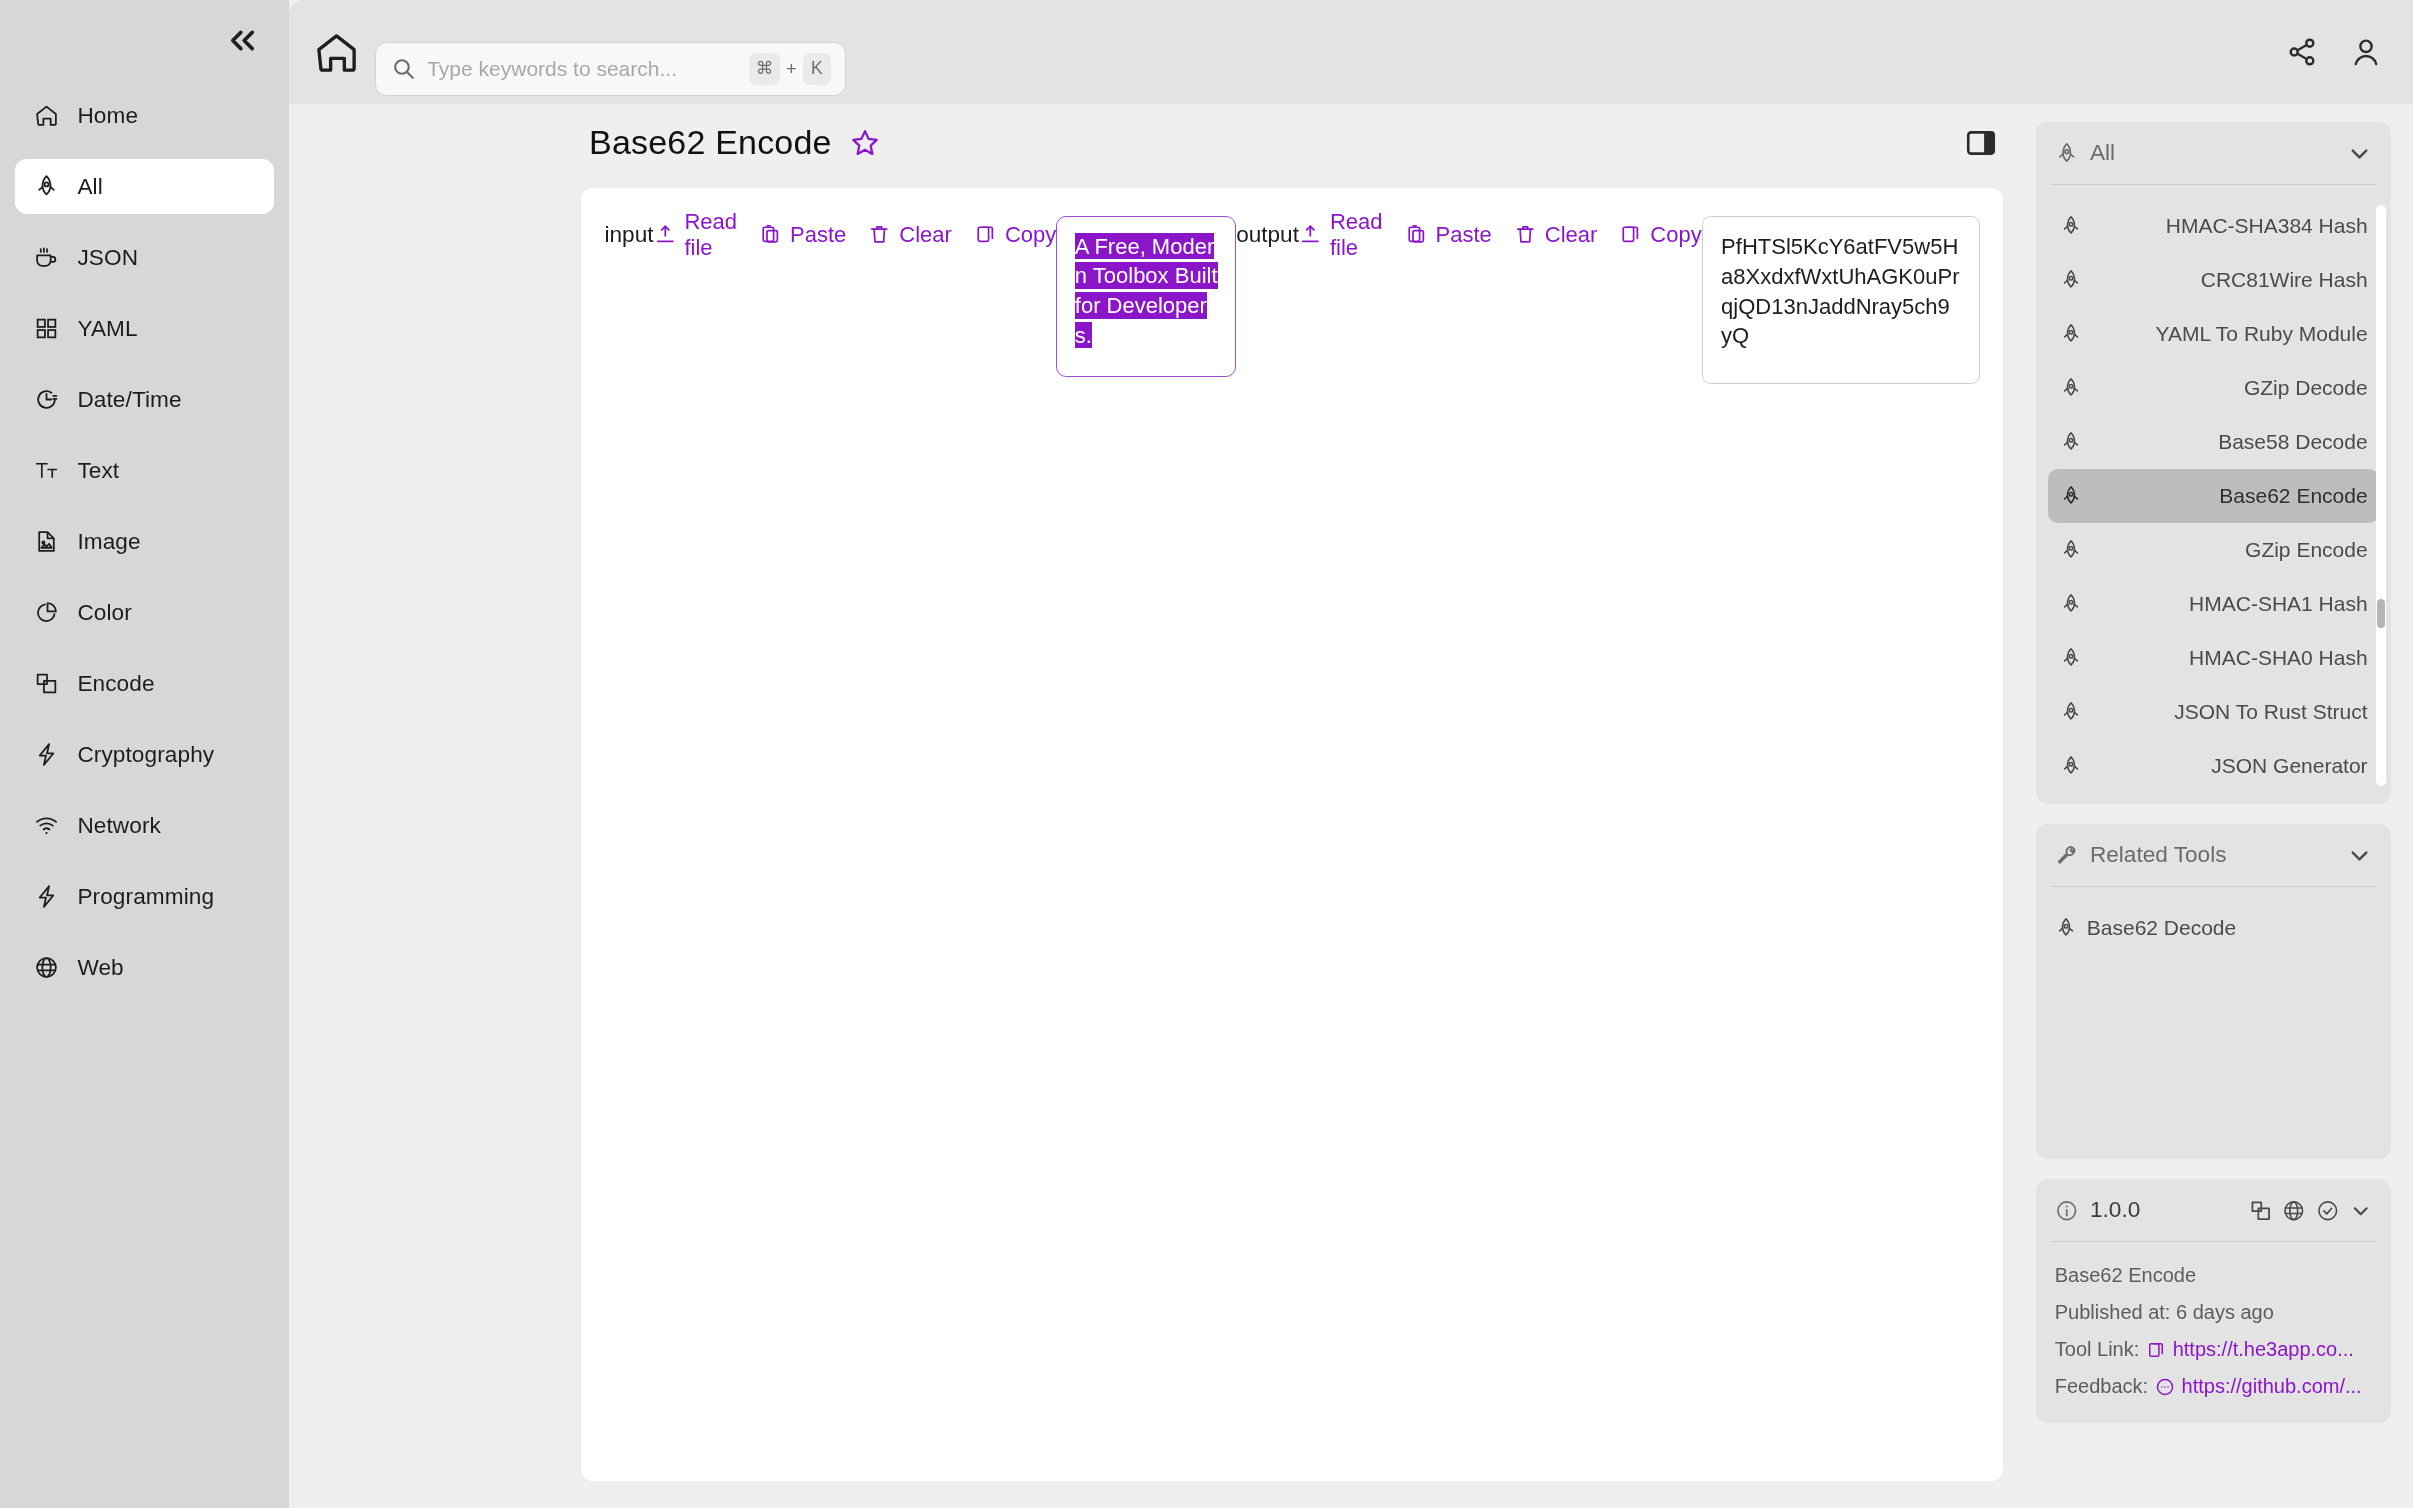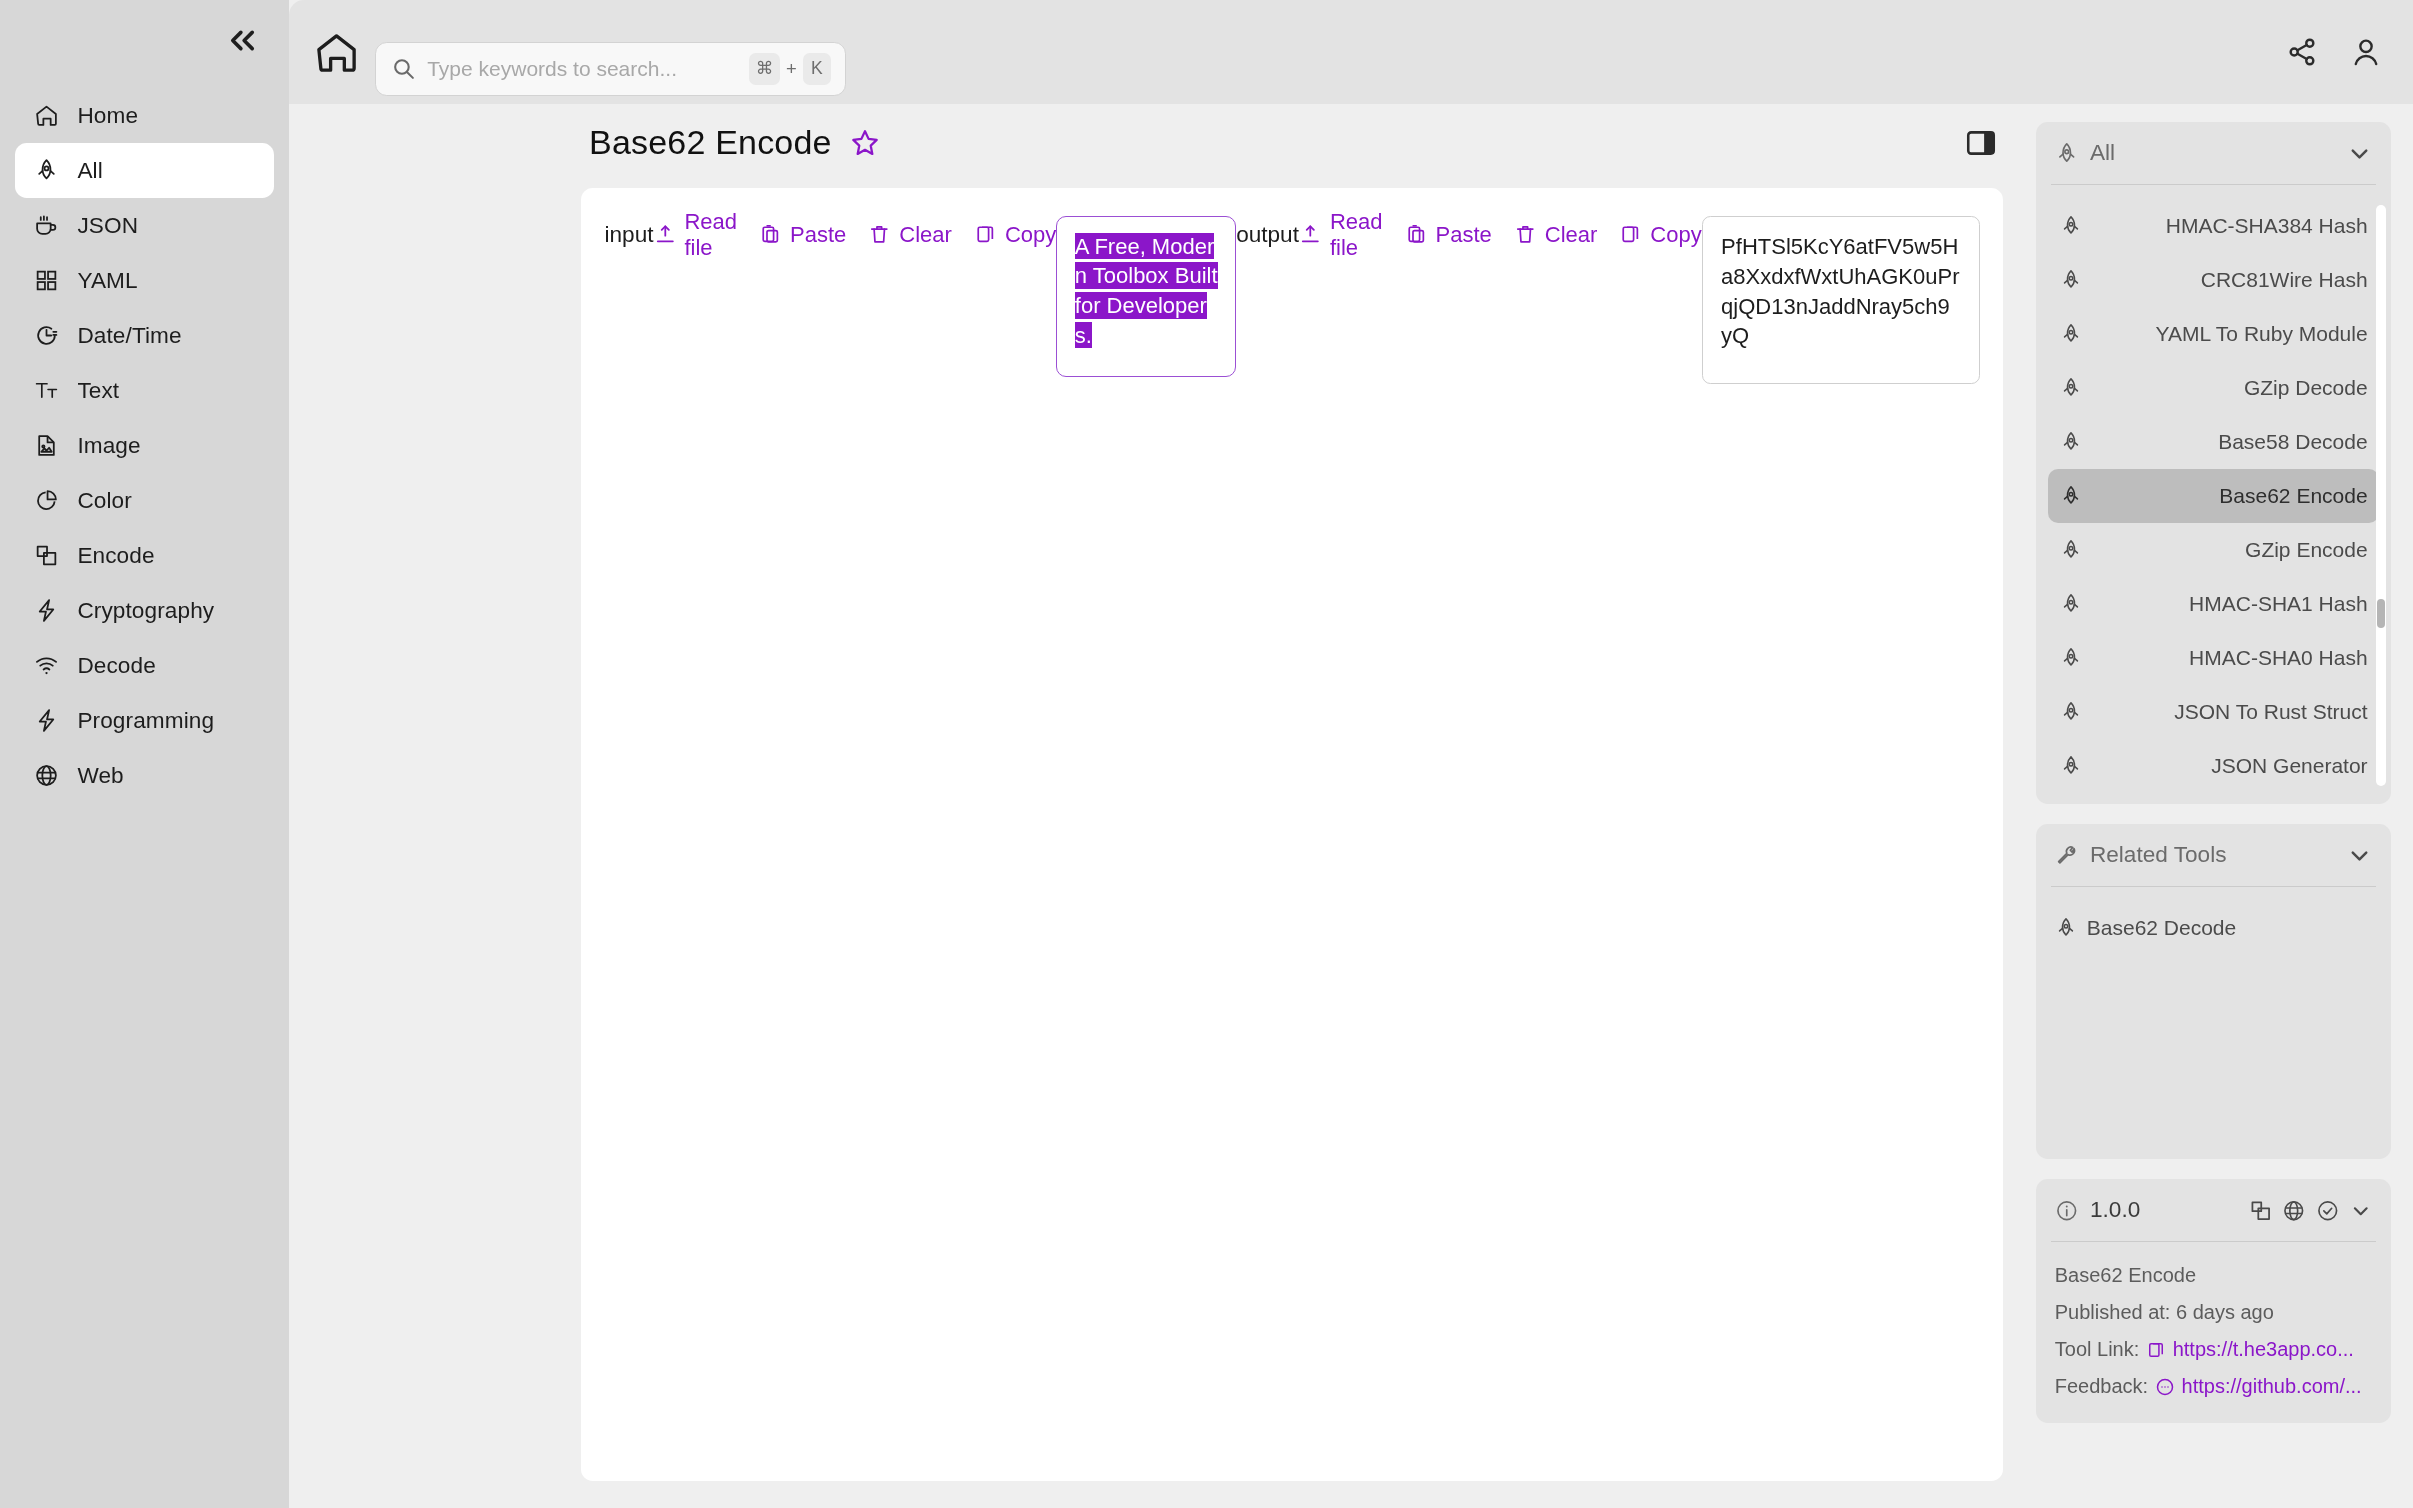--- a/index.html
+++ b/index.html
@@ -22,21 +22,21 @@
   .sidebar-top {
     height: 80px;
     display: flex; align-items: center; justify-content: flex-end;
     padding-right: 11.7px;
   }
   .collapse-btn {
     width: 39px; height: 39px;
     display: flex; align-items: center; justify-content: center;
     cursor: pointer; color: #1e1e1e;
   }
-  .nav-list { display: flex; flex-direction: column; gap: 0px; margin-top: 8.4px; }
+  .nav-list { display: flex; flex-direction: column; gap: 16px; margin-top: 8.4px; }
   .nav-item {
     height: 55px; display: flex; align-items: center;
     gap: 17px; padding: 0 18.4px; border-radius: 11.7px;
     color: #1d1d1d; font-size: 22.6px; cursor: pointer;
   }
   .nav-item.active { background: #ffffff; }
   .nav-ico { width: 27px; height: 27px; display: flex; align-items: center; justify-content: center; flex: 0 0 27px; }
   .nav-ico svg { width: 25px; height: 25px; display: block; }
   .nav-label { line-height: 1; letter-spacing: 0.1px; }
 
@@ -309,21 +309,21 @@
     </div>
     <div class="nav-item">
       <span class="nav-ico">
           <svg viewBox="0 0 24 24" fill="none" stroke="#1d1d1d" stroke-width="1.7" stroke-linecap="round">
             <path d="M2.8 8.5a14 14 0 0 1 18.4 0"></path>
             <path d="M6 12.2a9 9 0 0 1 12 0"></path>
             <path d="M9.2 15.8a4.4 4.4 0 0 1 5.6 0"></path>
             <circle cx="12" cy="19.3" r="1.1" fill="#1d1d1d" stroke="none"></circle>
           </svg>
         </span>
-      <span class="nav-label">Decode</span>
+      <span class="nav-label">Network</span>
     </div>
     <div class="nav-item">
       <span class="nav-ico">
           <svg viewBox="0 0 24 24" fill="none" stroke="#1d1d1d" stroke-width="1.7" stroke-linejoin="round">
             <path d="M14.5 2 5.5 13h6L9.5 22l9-11h-6z"></path>
           </svg>
         </span>
       <span class="nav-label">Programming</span>
     </div>
     <div class="nav-item">

